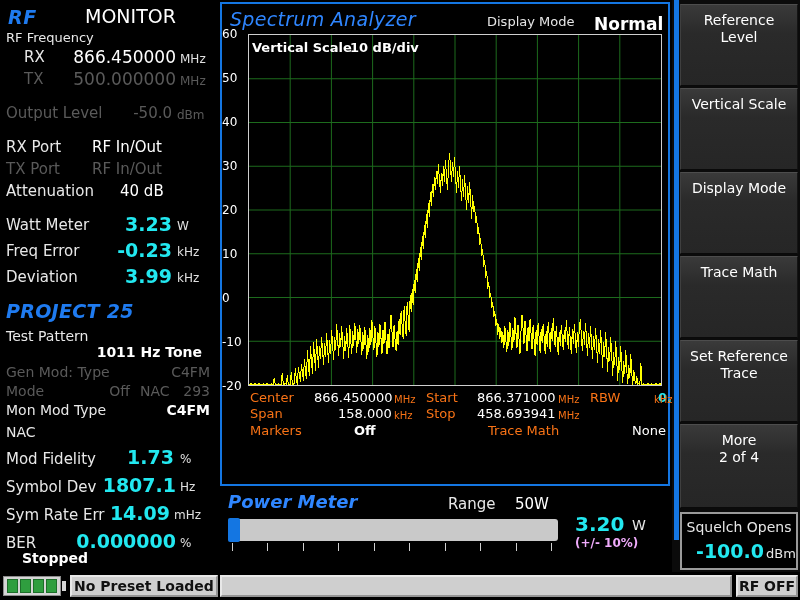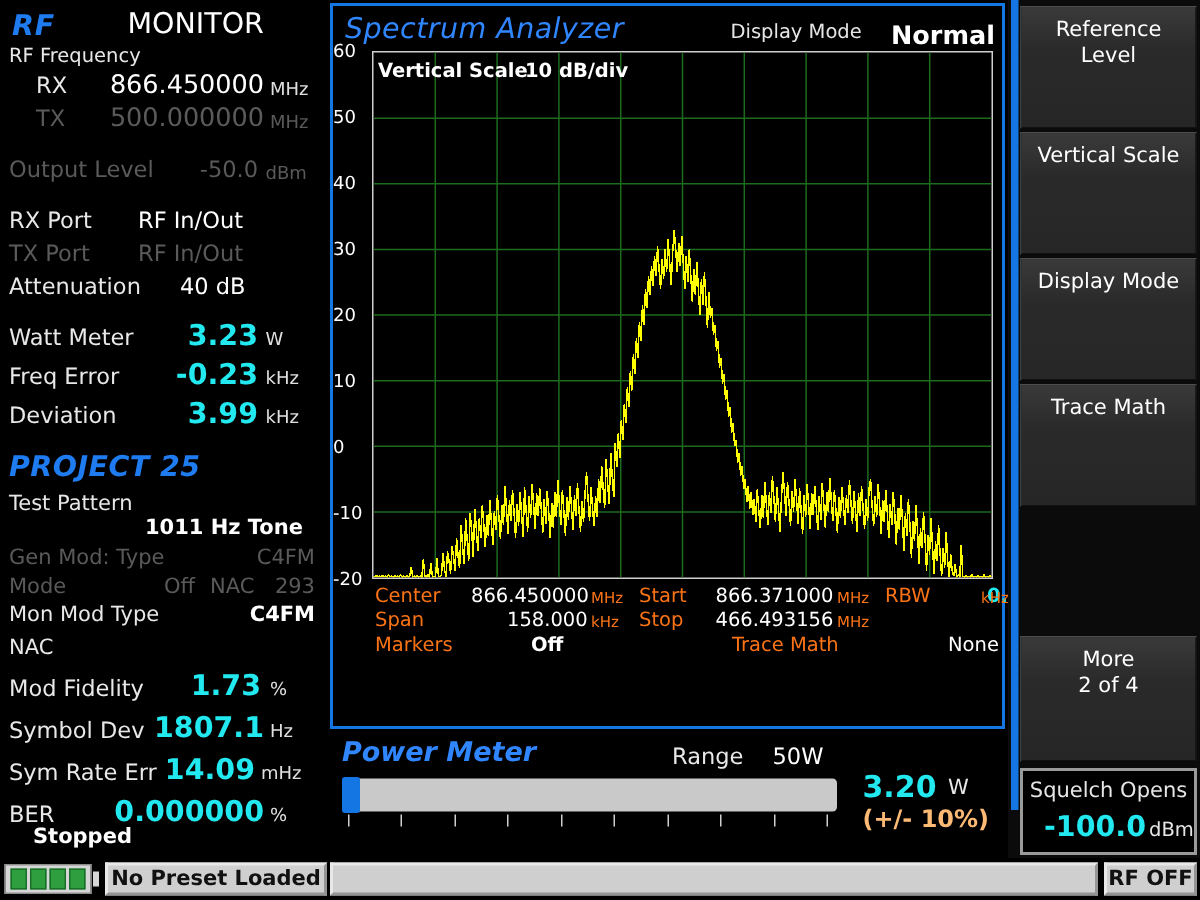--- a/index.html
+++ b/index.html
@@ -38,21 +38,21 @@
   #power{position:absolute;left:220px;top:488px;width:450px;height:80px;background:#000;}
   #pm-title{position:absolute;left:8px;top:3px;font-size:18px;font-weight:bold;font-style:italic;color:#2f86ff;}
   #pm-range-l{position:absolute;left:228px;top:7px;font-size:15px;color:#e8e8e8;}
   #pm-range-v{position:absolute;left:295px;top:7px;font-size:15px;color:#ffffff;}
   #pm-bar{position:absolute;left:8px;top:31px;width:330px;height:22px;background:#c9c9c9;border-radius:3px;}
   #pm-ind{position:absolute;left:8px;top:30px;width:12px;height:24px;background:#1476e2;border-radius:2px;}
   #pm-ticks{position:absolute;left:8px;top:55px;width:330px;height:9px;}
   #pm-ticks i{position:absolute;top:0;width:1px;height:8px;background:#d0d0d0;}
   #pm-val{position:absolute;left:355px;top:24px;font-size:20px;font-weight:bold;color:#22e8f0;}
   #pm-val-u{position:absolute;left:412px;top:29px;font-size:14px;color:#e8e8e8;}
-  #pm-tol{position:absolute;left:355px;top:48px;font-size:16px;color:#fdba74;font-weight:bold;}
+  #pm-tol{position:absolute;left:355px;top:48px;font-size:12px;color:#f0abfc;font-weight:bold;}
 
   
   #softkeys{position:absolute;left:672px;top:0px;width:128px;height:572px;background:#0b0b0b;}
   .sk{position:absolute;left:8px;width:118px;background:linear-gradient(#3a3a3a,#2a2a2a 35%,#262626);
       border-top:1px solid #4d4d4d;border-left:1px solid #3f3f3f;border-right:1px solid #141414;
       border-bottom:1px solid #0a0a0a;box-sizing:border-box;color:#fff;font-size:14px;text-align:center;
       display:flex;align-items:flex-start;justify-content:center;padding-top:7px;line-height:17px;}
   #sk-blue{position:absolute;left:2px;top:0px;width:5px;height:540px;background:#1476e2;}
   #sq-box{position:absolute;left:8px;top:512px;width:118px;height:58px;background:#000;border:2px solid #9a9a9a;box-sizing:border-box;text-align:center;}
   #sq-label{position:absolute;left:0;top:5px;width:114px;font-size:14px;color:#e6e6e6;}
@@ -200,21 +200,21 @@
     <div class="ftxt w" style="left:255px;top:386px;">866.371000</div>
     <div class="ftxt u" style="left:336px;top:390px;">MHz</div>
     <div class="ftxt" style="left:368px;top:386px;">RBW</div>
     <div class="ftxt c" style="left:400px;top:386px;font-weight:bold;margin-left:36px;">0.408</div>
     <div class="ftxt u" style="left:432px;top:390px;">kHz</div>
 
     <div class="ftxt" style="left:28px;top:402px;">Span</div>
     <div class="ftxt w" style="left:116px;top:402px;">158.000</div>
     <div class="ftxt u" style="left:172px;top:406px;">kHz</div>
     <div class="ftxt" style="left:204px;top:402px;">Stop</div>
-    <div class="ftxt w" style="left:255px;top:402px;">466.493156</div>
+    <div class="ftxt w" style="left:255px;top:402px;">458.693941</div>
     <div class="ftxt u" style="left:336px;top:406px;">MHz</div>
 
     <div class="ftxt" style="left:28px;top:419px;">Markers</div>
     <div class="ftxt w" style="left:132px;top:419px;font-weight:bold;">Off</div>
     <div class="ftxt" style="left:266px;top:419px;">Trace Math</div>
     <div class="ftxt w" style="left:410px;top:419px;">None</div>
   </div>
 
   <div id="power">
     <div id="pm-title">Power Meter</div>
@@ -247,20 +247,24 @@
       </div>
       <div class="sk" style="top: 88px; height: 82px;">
         <span style="white-space: pre-line;">Vertical Scale</span>
       </div>
       <div class="sk" style="top: 172px; height: 82px;">
         <span style="white-space: pre-line;">Display Mode</span>
       </div>
       <div class="sk" style="top: 256px; height: 82px;">
         <span style="white-space: pre-line;">Trace Math</span>
       </div>
+      <div class="sk" style="top: 340px; height: 82px;">
+        <span style="white-space: pre-line;">Set Reference
+Trace</span>
+      </div>
       <div class="sk" style="top: 424px; height: 84px;">
         <span style="white-space: pre-line;">More
 2 of 4</span>
       </div>
       <div id="sq-box">
         <div id="sq-label">Squelch Opens</div>
         <div id="sq-val">-100.0</div>
         <div id="sq-unit">dBm</div>
       </div>
     </div>

